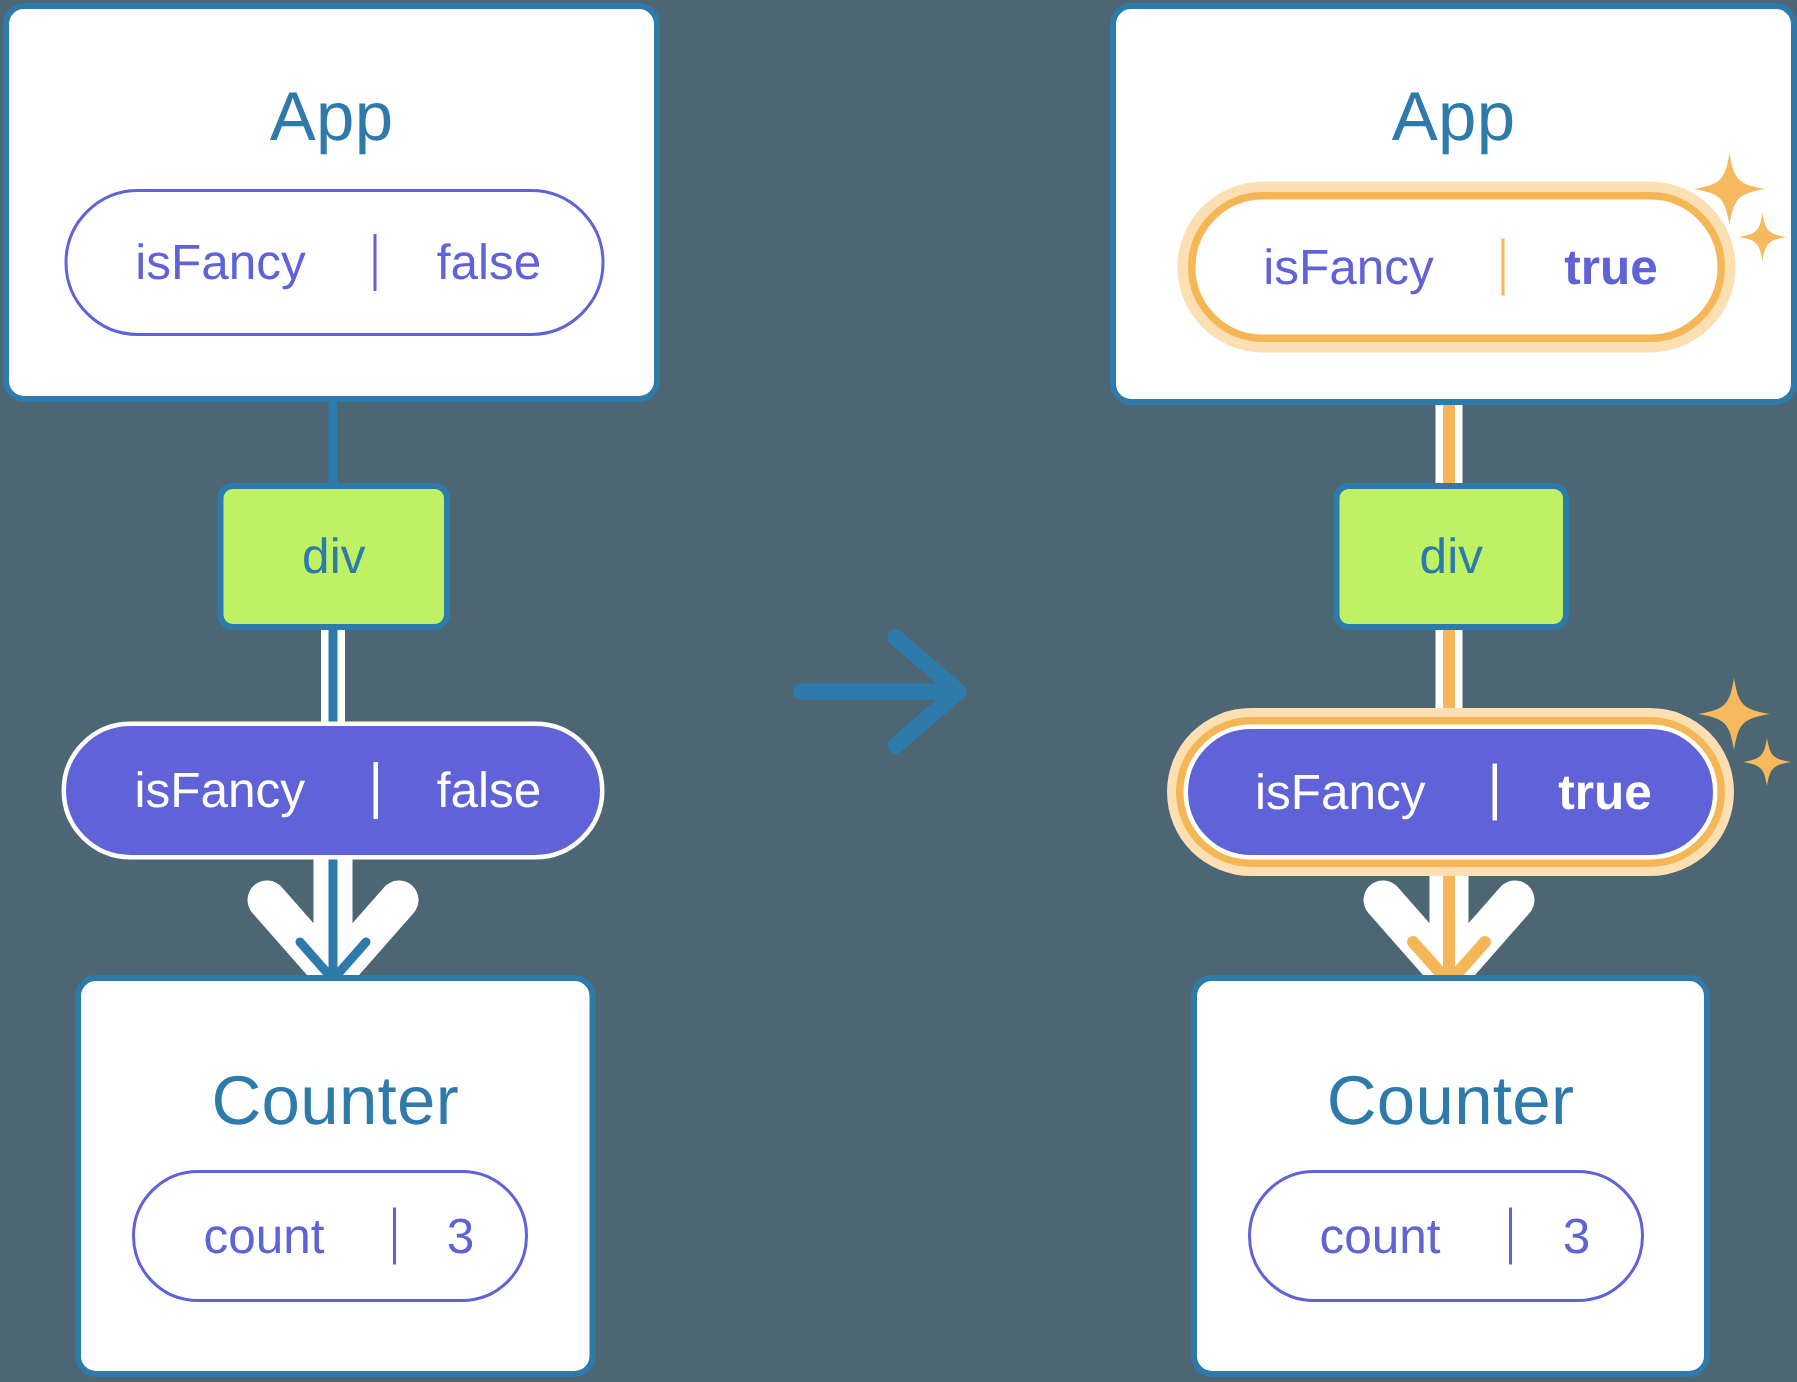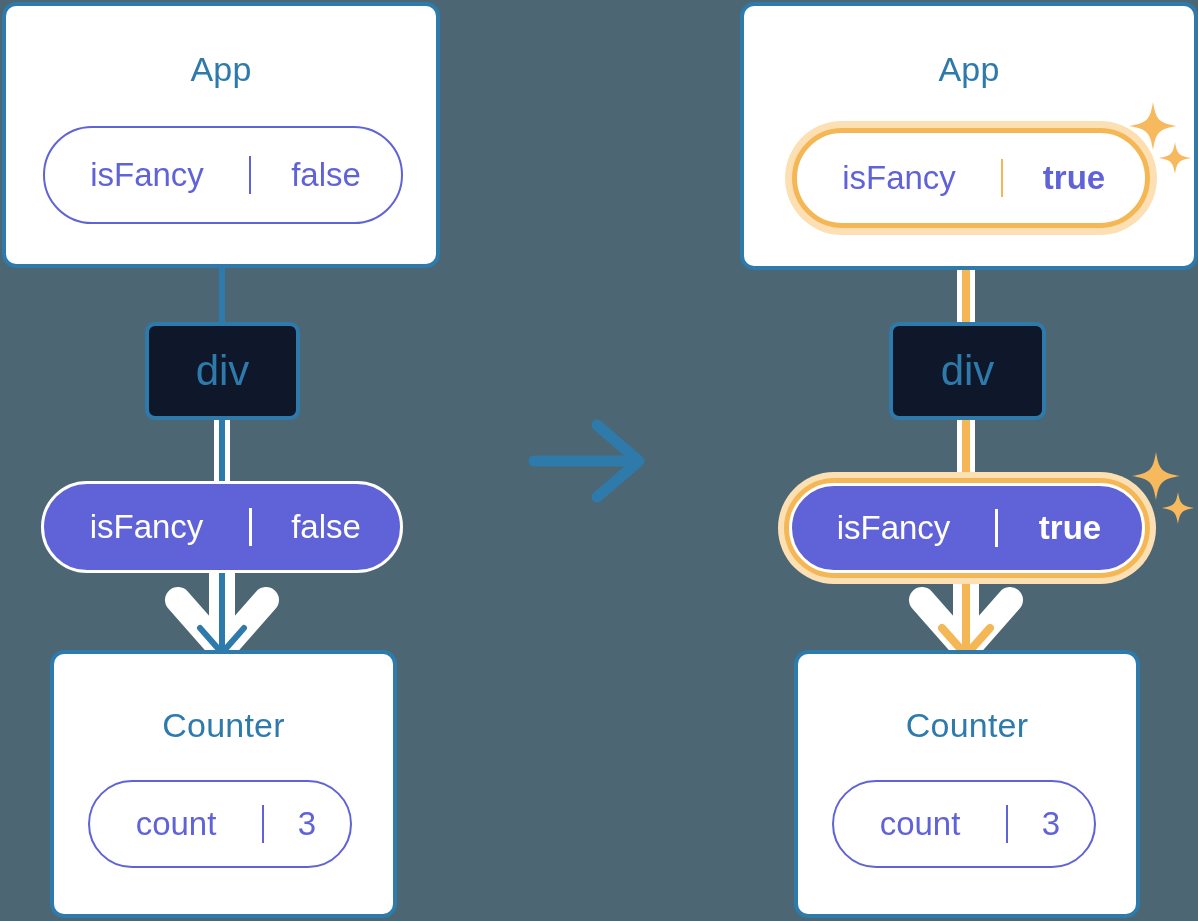--- a/index.html
+++ b/index.html
@@ -19,34 +19,34 @@
     position:absolute;
     background:#ffffff;
     border:4px solid #2e7aab;
     border-radius:14px;
     box-sizing:border-box;
   }
   .card-title{
     position:absolute;left:0;right:0;
     text-align:center;
     color:#2e7aab;
-    font-size:34px;
+    font-size:46px;
     letter-spacing:.2px;
   }
 
   
   .divbox{
     position:absolute;
-    background:#0f172a;
+    background:#bef264;
     border:4px solid #2e7aab;
     border-radius:10px;
     box-sizing:border-box;
     display:flex;align-items:center;justify-content:center;
     color:#2e7aab;
-    font-size:42px;
+    font-size:33px;
     z-index:6;
   }
 
   
   .pill{
     position:absolute;
     box-sizing:border-box;
     display:flex;align-items:center;
     border-radius:999px;
     overflow:hidden;

